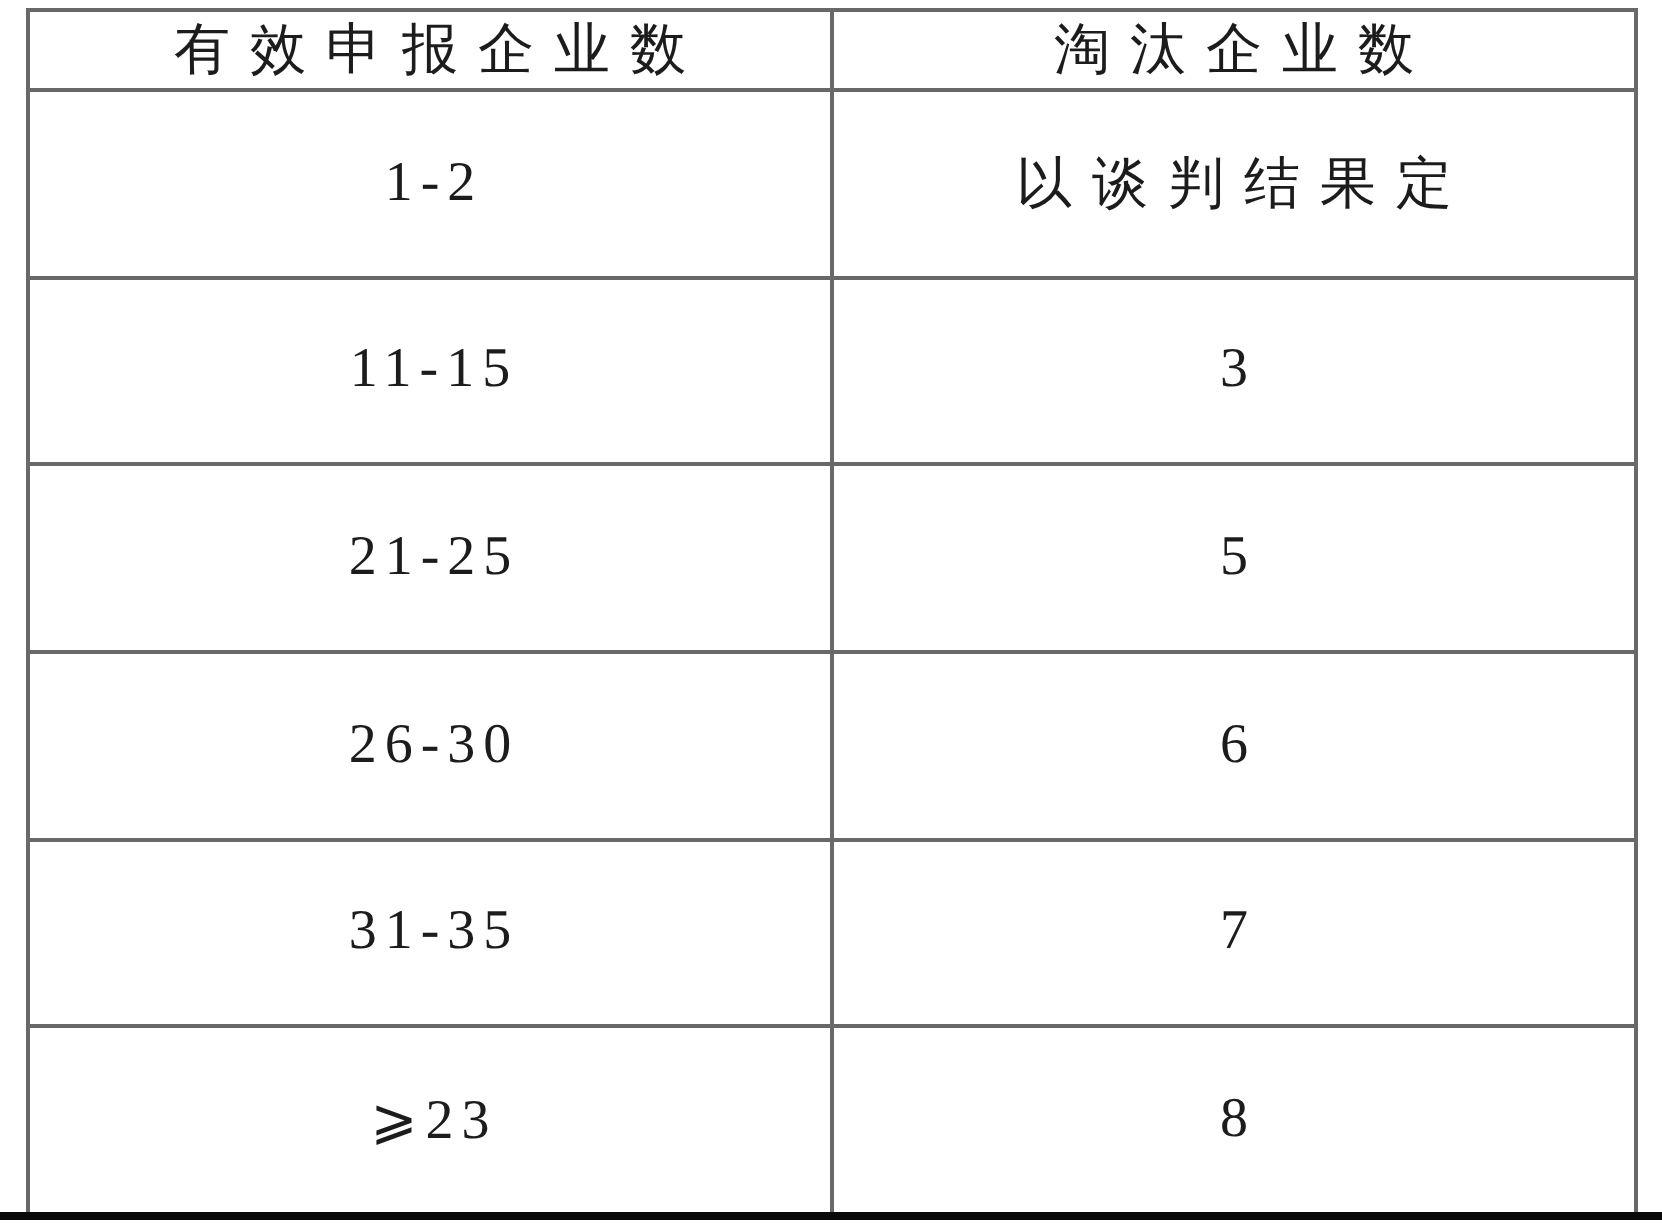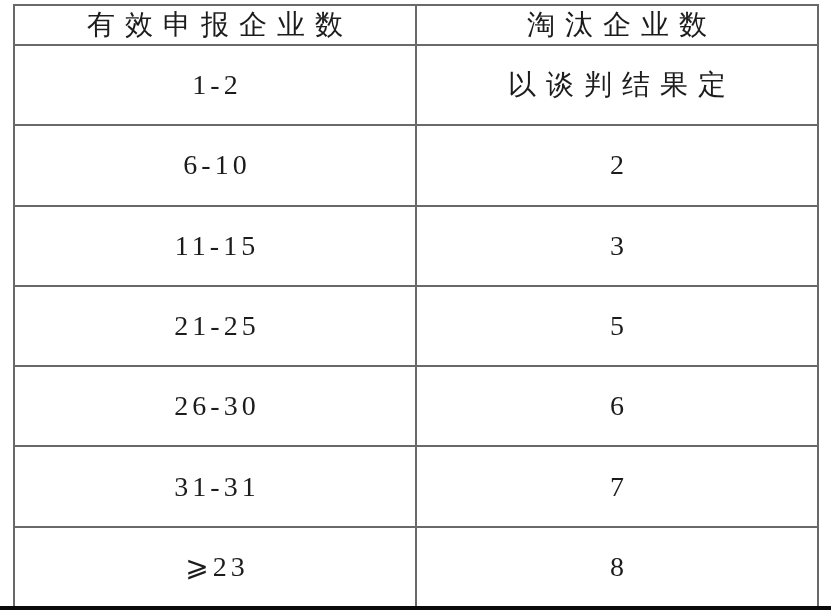--- a/index.html
+++ b/index.html
@@ -69,37 +69,33 @@
         <th class="cjk">有效申报企业数</th>
         <th class="cjk">淘汰企业数</th>
       </tr>
     </thead>
     <tbody>
       <tr>
         <td class="num">1-2</td>
         <td class="cjk">以谈判结果定</td>
       </tr>
       <tr>
-        <td class="num">6-10</td>
-        <td class="num">2</td>
-      </tr>
-      <tr>
         <td class="num">11-15</td>
         <td class="num">3</td>
       </tr>
       <tr>
         <td class="num">21-25</td>
         <td class="num">5</td>
       </tr>
       <tr>
         <td class="num">26-30</td>
         <td class="num">6</td>
       </tr>
       <tr>
-        <td class="num">31-31</td>
+        <td class="num">31-35</td>
         <td class="num">7</td>
       </tr>
       <tr>
         <td class="num">⩾23</td>
         <td class="num">8</td>
       </tr>
     </tbody>
   </table>
 </div>
 

